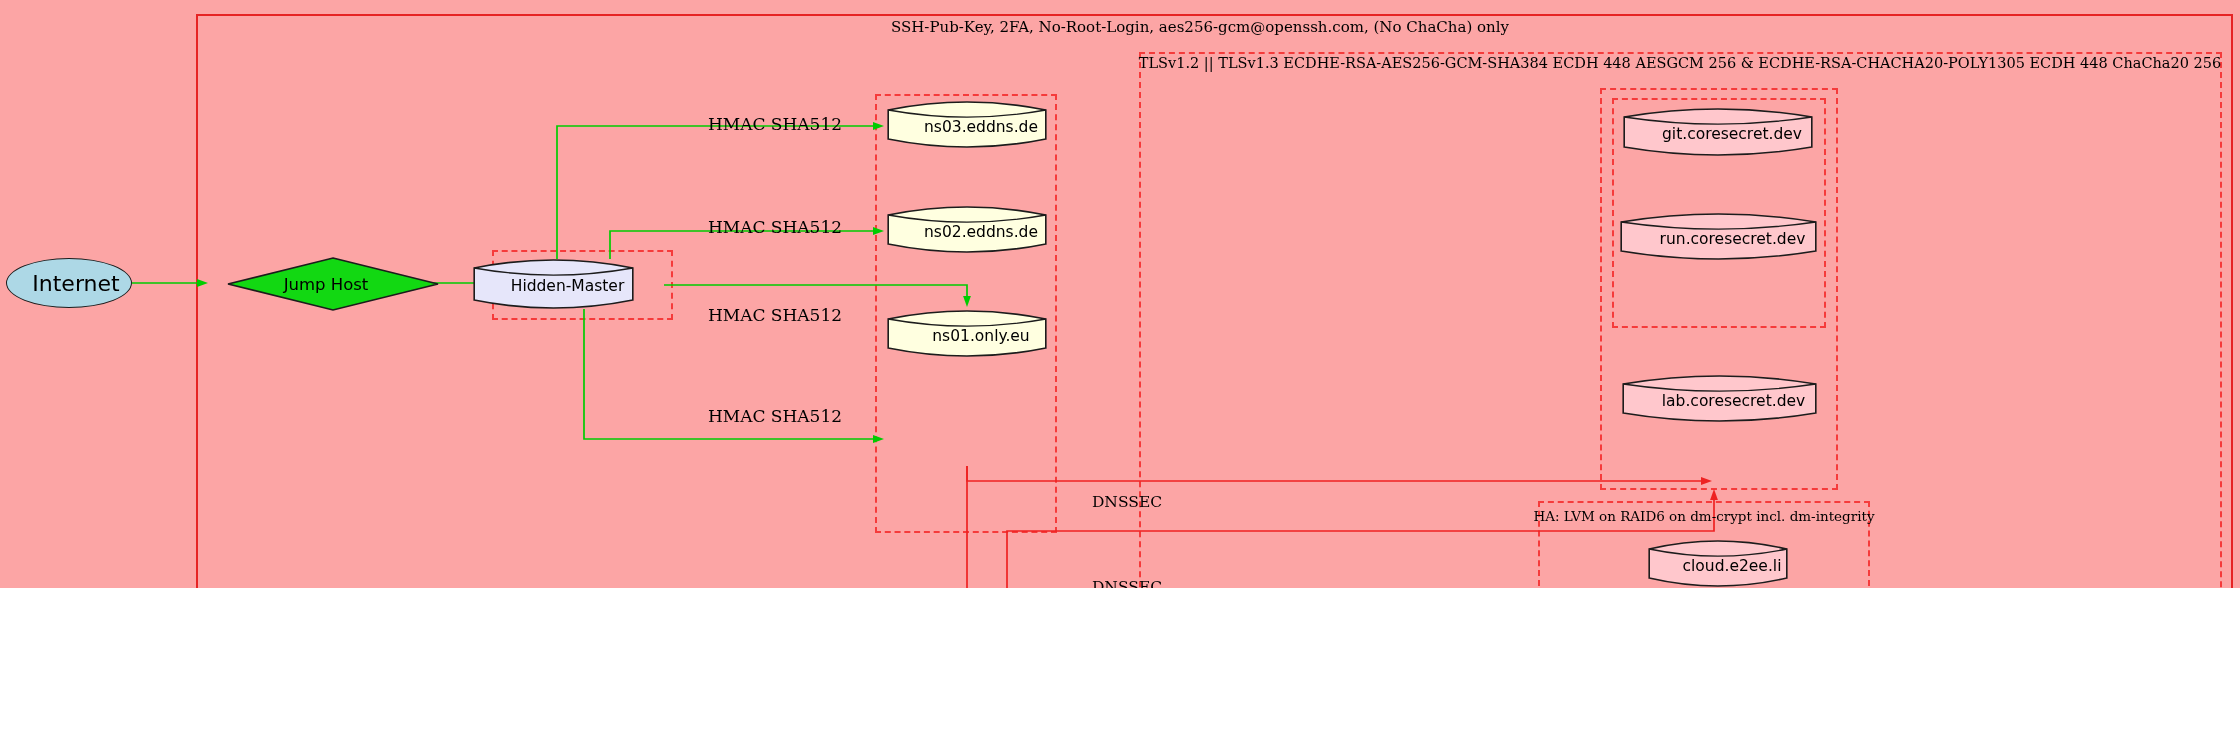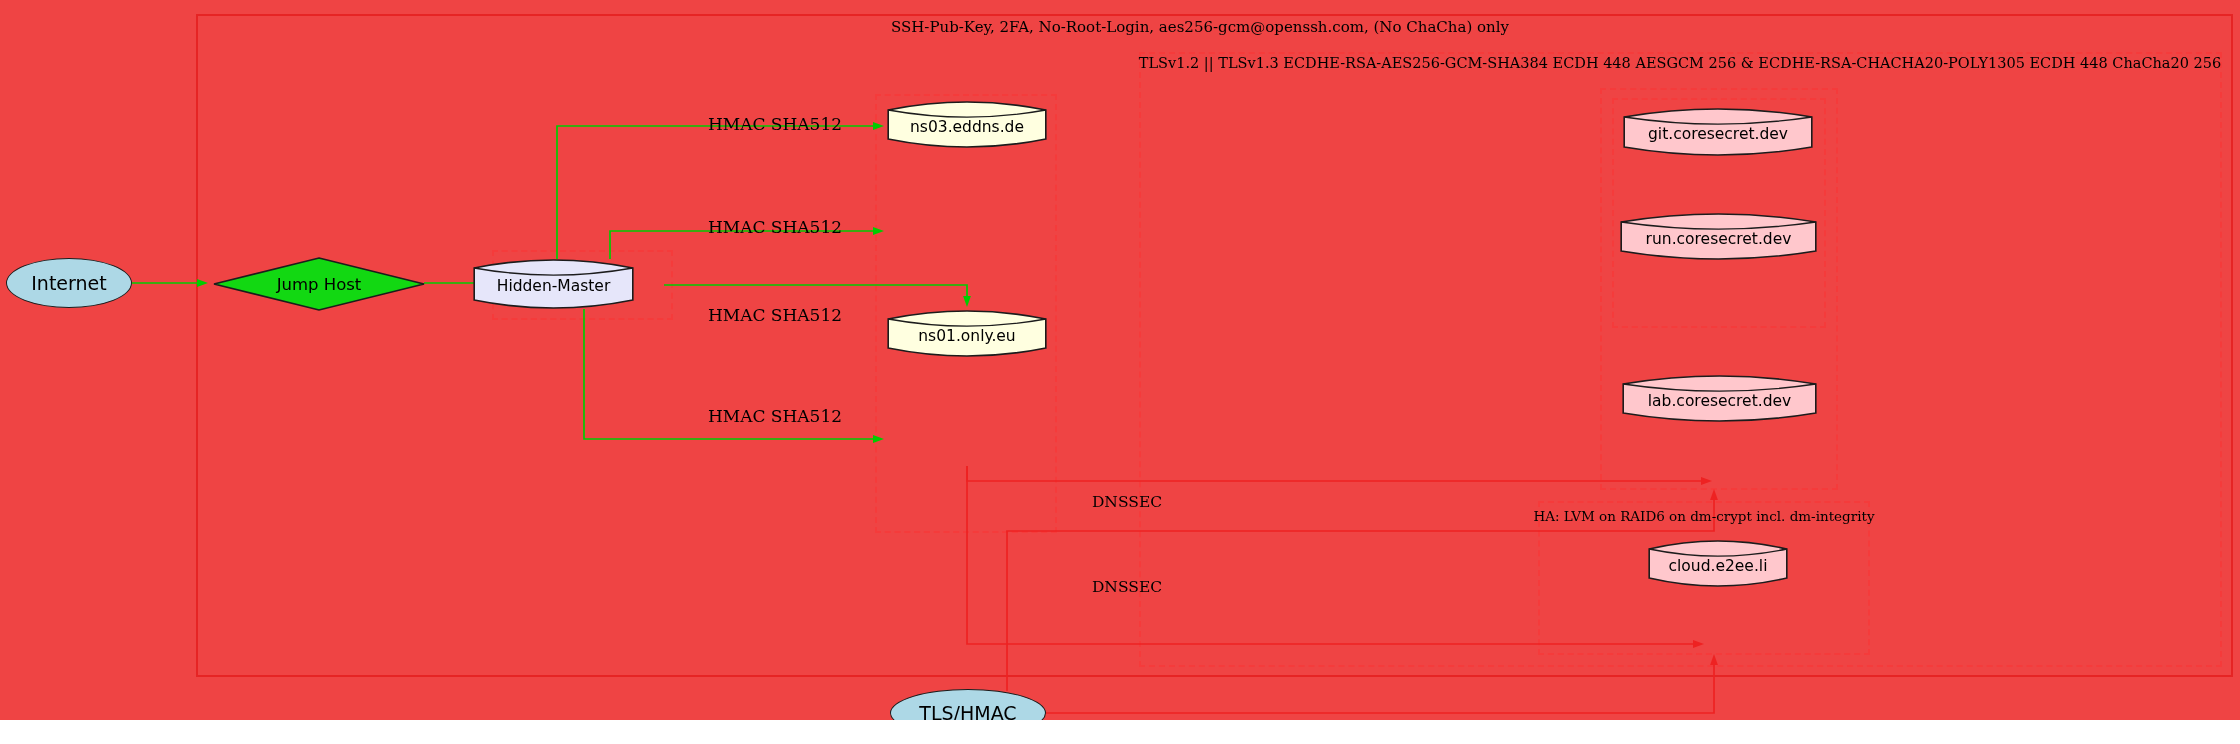--- a/index.html
+++ b/index.html
@@ -1,39 +1,39 @@
 <!DOCTYPE html>
 <html><head>
 <meta charset="utf-8">
 <style>
   html,body{margin:0;padding:0;background:#ffffff;}
-  #canvas{position:relative;width:2240px;height:720px;background:#ef4444;overflow:hidden;
+  #canvas{position:relative;width:2240px;height:588px;background:#fca5a5;overflow:hidden;
           font-family:"DejaVu Sans",sans-serif;}
 
   
   .cbox{position:absolute;box-sizing:border-box;border:2px dashed #f53b3b;z-index:1;}
   .cbox.solid{border:2px solid #e62424;}
 
   
   .lbl{position:absolute;transform:translate(-50%,-50%);white-space:nowrap;color:#000;
        font-family:"DejaVu Serif",serif;z-index:4;}
   .lbl.ssh{font-size:15px;}
   .lbl.tls{font-size:14.5px;}
   .lbl.ha{font-size:13.5px;}
   .lbl.hmac{font-size:17px;}
   .lbl.dnssec{font-size:15.5px;margin-top:40px;}
 
   
   #edges{position:absolute;left:0;top:0;z-index:2;}
 
   
-  .node{position:absolute;display:flex;align-items:center;justify-content:center;z-index:3;}
+  .node{position:absolute;display:flex;align-items:center;justify-content:center;z-index:3;padding-left:14px;}
   .node span.nlabel{position:relative;z-index:2;font-size:15.5px;color:#000;white-space:nowrap;}
   .ellipse{border:1.6px solid #1c1c1c;border-radius:50%;box-sizing:border-box;}
-  .ellipse span.nlabel{font-size:19px;}
+  .ellipse span.nlabel{font-size:22px;}
   .blue{background:#ADD8E6;}
   .cyl{background:transparent;}
   .cyl svg.cylsvg{position:absolute;left:0;top:0;z-index:1;}
   .cyl span.nlabel{padding-top:4px;}
   .fill-lavender{--fill:#E6E6FA;}
   .fill-yellow{--fill:#FFFFE0;}
   .fill-pink{--fill:#FFC7CC;}
   .diamond span.nlabel{position:absolute;left:0;top:0;width:100%;height:100%;
        display:flex;align-items:center;justify-content:center;font-size:16.5px;}
 </style>
@@ -105,20 +105,27 @@
     <span class="nlabel">Hidden-Master</span>
   </div>
 
   <div class="node cyl fill-yellow" style="left:887px;top:101px;width:160px;height:47px;">
       <svg width="160" height="47" class="cylsvg">
         <path d="M1.2,9 L1.2,38 Q80,54 158.8,38 L158.8,9 Q80,-7 1.2,9 Z" fill="#FFFFE0" stroke="#1c1c1c" stroke-width="1.6"></path>
         <path d="M1.2,9 Q80,23.2 158.8,9" fill="none" stroke="#1c1c1c" stroke-width="1.3"></path>
       </svg>
     <span class="nlabel">ns03.eddns.de</span>
   </div>
+  <div class="node cyl fill-yellow" style="left:887px;top:206px;width:160px;height:47px;">
+      <svg width="160" height="47" class="cylsvg">
+        <path d="M1.2,9 L1.2,38 Q80,54 158.8,38 L158.8,9 Q80,-7 1.2,9 Z" fill="#FFFFE0" stroke="#1c1c1c" stroke-width="1.6"></path>
+        <path d="M1.2,9 Q80,23.2 158.8,9" fill="none" stroke="#1c1c1c" stroke-width="1.3"></path>
+      </svg>
+    <span class="nlabel">ns02.eddns.de</span>
+  </div>
   <div class="node cyl fill-yellow" style="left:887px;top:310px;width:160px;height:47px;">
       <svg width="160" height="47" class="cylsvg">
         <path d="M1.2,9 L1.2,38 Q80,54 158.8,38 L158.8,9 Q80,-7 1.2,9 Z" fill="#FFFFE0" stroke="#1c1c1c" stroke-width="1.6"></path>
         <path d="M1.2,9 Q80,23.2 158.8,9" fill="none" stroke="#1c1c1c" stroke-width="1.3"></path>
       </svg>
     <span class="nlabel">ns01.only.eu</span>
   </div>
 
   <div class="node cyl fill-pink" style="left:1620px;top:213px;width:197px;height:47px;">
       <svg width="197" height="47" class="cylsvg">

